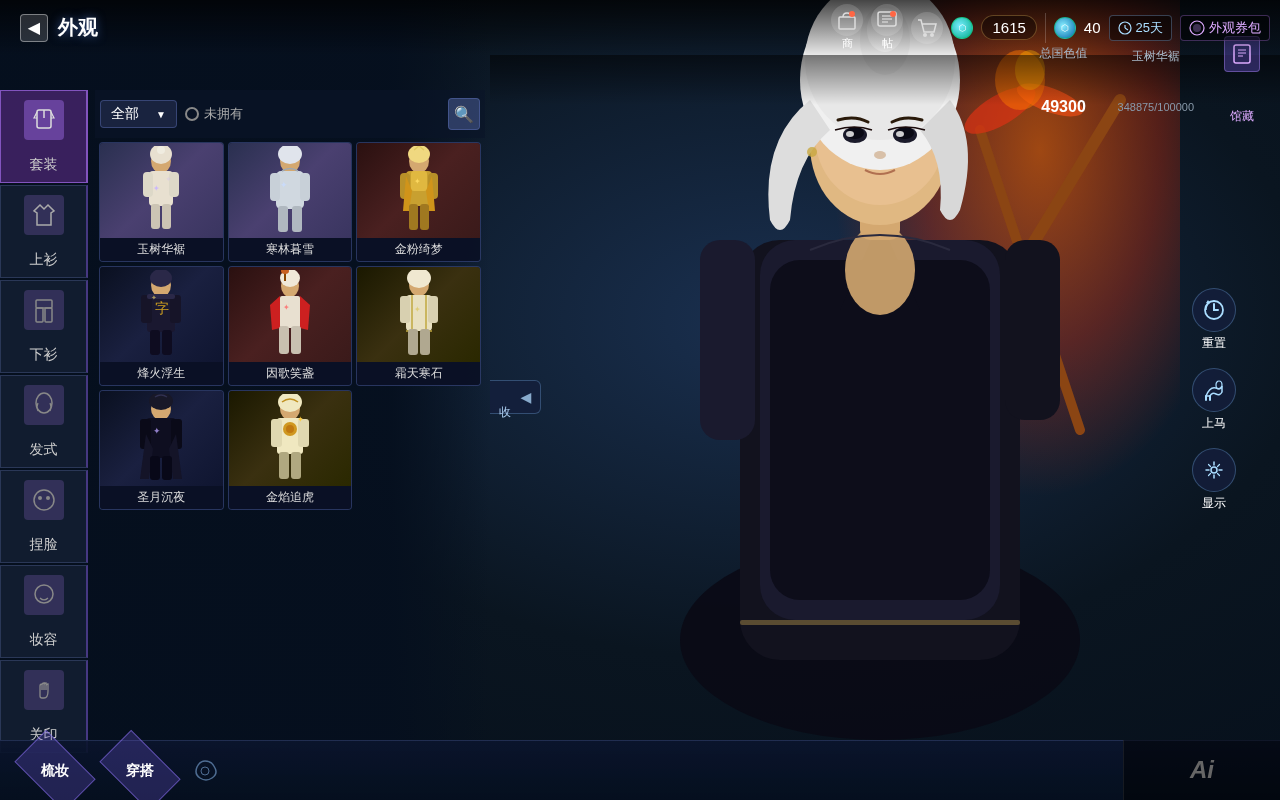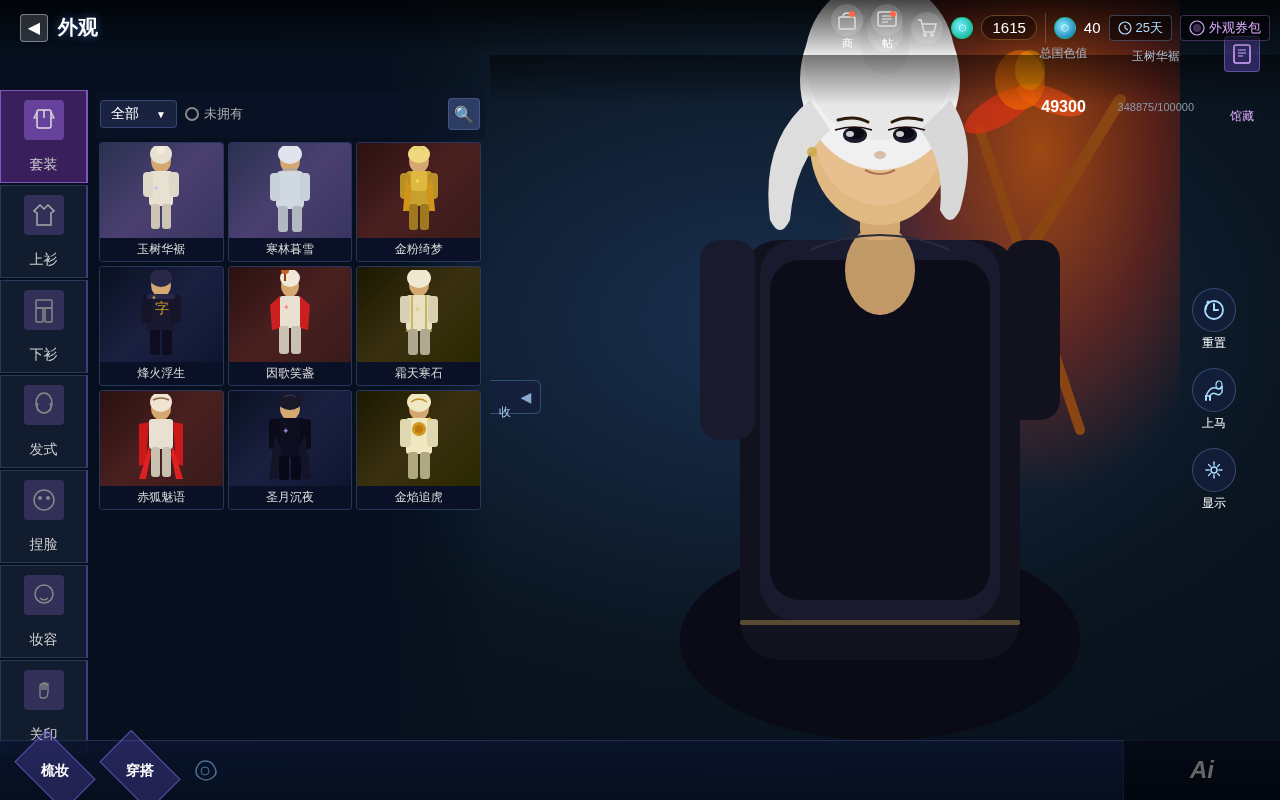--- a/index.html
+++ b/index.html
@@ -848,37 +848,20 @@
             <path d="M37,25 L37,61 L43,61" fill="none" stroke="#c0a840" stroke-width="1.5"></path>
             <rect x="19" y="59" width="10" height="26" rx="3" fill="#b0a890"></rect>
             <rect x="31" y="59" width="10" height="26" rx="3" fill="#b0a890"></rect>
             <ellipse cx="30" cy="8" rx="12" ry="10" fill="#f0e8d0"></ellipse>
             <text x="25" y="42" font-size="8" fill="rgba(220,200,100,0.8)">✦</text>
           </svg>
         </div>
         <div class="item-label">霜天寒石</div>
       </div>
 
-      <div class="item-card">
-        <div class="item-thumb warm">
-          <svg width="60" height="90" viewBox="0 0 60 90">
-            <ellipse cx="30" cy="15" rx="10" ry="11" fill="#d4a870"></ellipse>
-            <rect x="18" y="25" width="24" height="30" rx="3" fill="#e8e0d0"></rect>
-            <path d="M8,30 L18,28 L15,70 L8,72 Z" fill="#cc1818"></path>
-            <path d="M52,30 L42,28 L45,70 L52,72 Z" fill="#cc1818"></path>
-            <path d="M18,52 L8,85 L15,85 L20,60 Z" fill="#dd2020"></path>
-            <path d="M42,52 L52,85 L45,85 L40,60 Z" fill="#dd2020"></path>
-            <rect x="20" y="53" width="9" height="30" rx="3" fill="#c8c0b0"></rect>
-            <rect x="31" y="53" width="9" height="30" rx="3" fill="#c8c0b0"></rect>
-            <ellipse cx="30" cy="8" rx="11" ry="10" fill="#f0e4d0"></ellipse>
-            <path d="M22,6 Q30,2 38,6" fill="none" stroke="#886644" stroke-width="1.5"></path>
-          </svg>
-        </div>
-        <div class="item-label">赤狐魅语</div>
-      </div>
 
       <div class="item-card">
         <div class="item-thumb dark">
           <svg width="60" height="90" viewBox="0 0 60 90">
             <ellipse cx="30" cy="15" rx="10" ry="11" fill="#d4a870"></ellipse>
             <rect x="15" y="24" width="30" height="40" rx="4" fill="#0e0e20"></rect>
             <rect x="9" y="25" width="11" height="30" rx="3" fill="#0a0a18"></rect>
             <rect x="40" y="25" width="11" height="30" rx="3" fill="#0a0a18"></rect>
             <path d="M15,40 L9,85 L18,85 L22,55 Z" fill="#141428"></path>
             <path d="M45,40 L51,85 L42,85 L38,55 Z" fill="#141428"></path>

